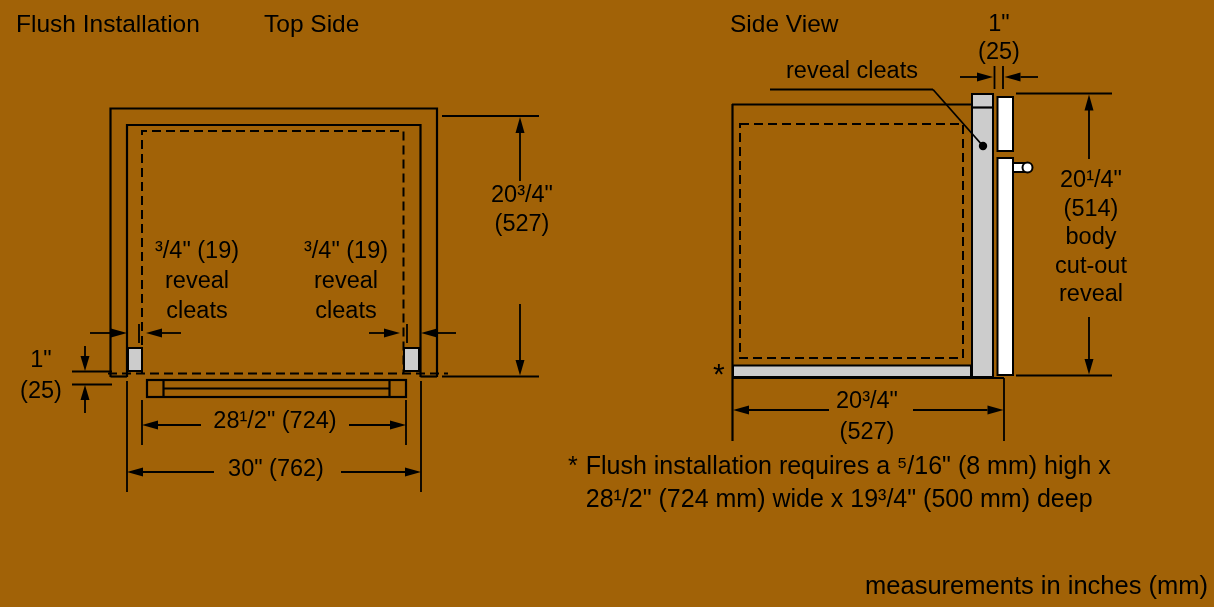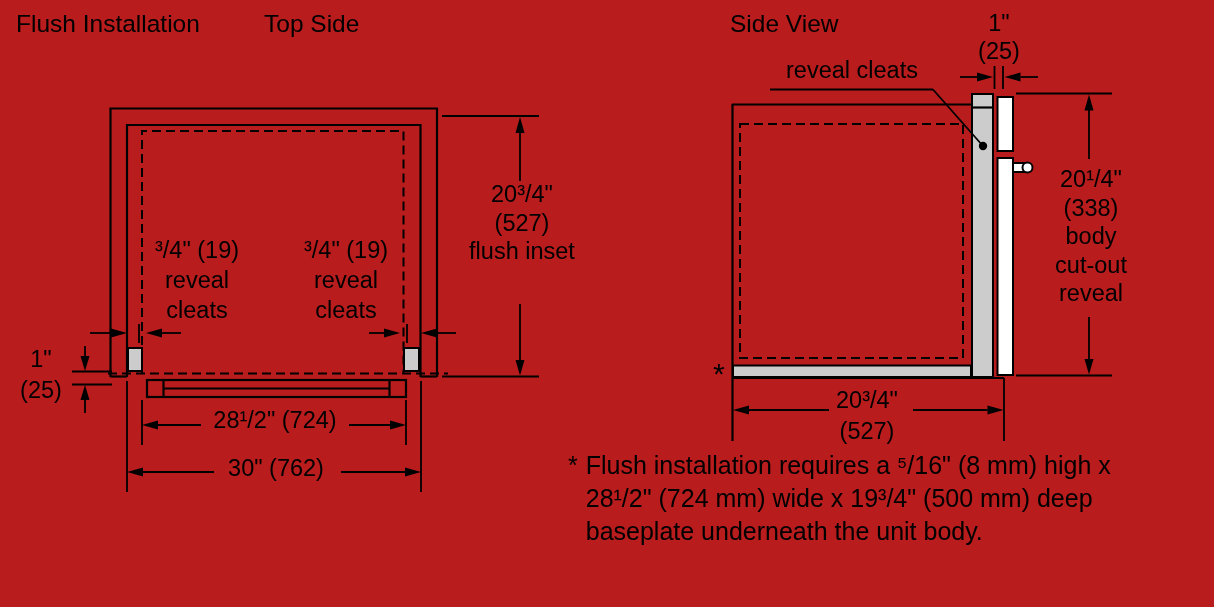--- a/index.html
+++ b/index.html
@@ -1,17 +1,17 @@
 <!DOCTYPE html>
 <html><head>
 <meta charset="utf-8">
 <style>
   html,body{margin:0;padding:0;background:#ffffff;}
   .canvas{
-    position:relative;width:1214px;height:607px;background:#b91c1c;
+    position:relative;width:1214px;height:607px;background:#a16207;
     font-family:"Liberation Sans","DejaVu Sans",sans-serif;color:#000;overflow:hidden;
   }
   svg.linework{position:absolute;left:0;top:0;}
   .lbl{position:absolute;white-space:nowrap;font-size:23.5px;line-height:1.18;}
   .ctr{transform:translateX(-50%);text-align:center;}
   .title{font-size:24.5px;}
   .big-star{font-size:30px;}
   .footnote{position:absolute;display:flex;align-items:flex-start;font-size:25px;line-height:33px;}
   .footnote .star{margin-right:8px;}
   .units{position:absolute;font-size:25.5px;white-space:nowrap;}
@@ -164,30 +164,29 @@
 
   <div class="lbl title" style="left:730px;top:10px">Side View</div>
 
   <div class="lbl ctr" style="left:999px;top:9px;line-height:28px">
     <div>1"</div>
     <div>(25)</div>
   </div>
 
   <div class="lbl ctr" style="left:1091px;top:165px;line-height:28.5px">
     <div>20¹/4"</div>
-    <div>(338)</div>
+    <div>(514)</div>
     <div>body</div>
     <div>cut-out</div>
     <div>reveal</div>
   </div>
 
   <div class="lbl ctr" style="left:522px;top:180px;line-height:28.5px">
     <div>20³/4"</div>
     <div>(527)</div>
-    <div>flush inset</div>
   </div>
 
   <div class="lbl ctr" style="left:197px;top:235px;line-height:30px">
     <div>³/4" (19)</div>
     <div>reveal</div>
     <div>cleats</div>
   </div>
 
   <div class="lbl ctr" style="left:346px;top:235px;line-height:30px">
     <div>³/4" (19)</div>
@@ -209,18 +208,18 @@
     <div>(527)</div>
   </div>
 
   <div class="lbl big-star" style="left:713px;top:356px">*</div>
 
   <div class="footnote" style="left:568px;top:449px">
     <div class="star">*</div>
     <div>
       <div>Flush installation requires a ⁵/16" (8 mm) high x</div>
       <div>28¹/2" (724 mm) wide x 19³/4" (500 mm) deep</div>
-      <div>baseplate underneath the unit body.</div>
     </div>
   </div>
 
+  <div class="units" style="right:6px;top:571px">measurements in inches (mm)</div>
 
 </div>
 
 </body></html>

